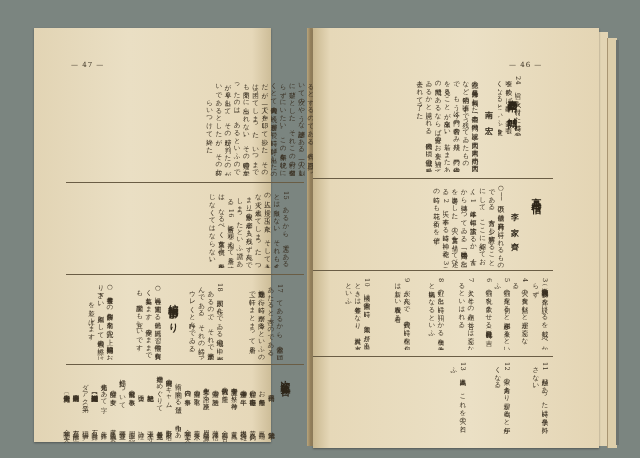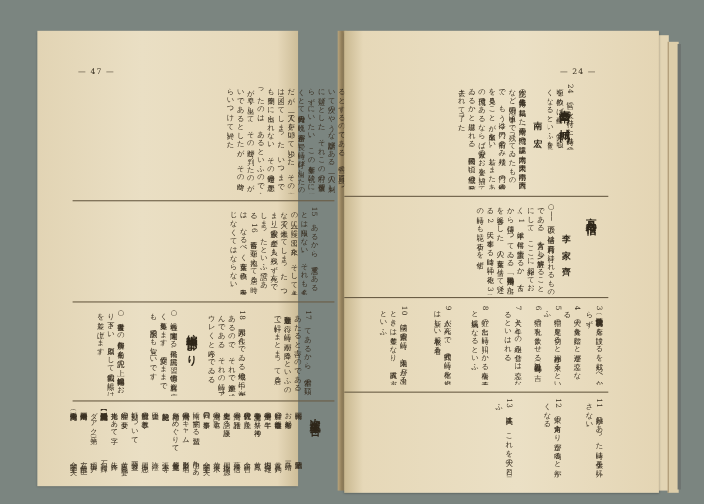--- a/index.html
+++ b/index.html
@@ -6,21 +6,21 @@
   body {
     width:640px; height:458px; overflow:hidden; position:relative;
     background:#7b8580;
     font-family:"DejaVu Serif", serif;
   }
   .page {
     position:absolute; background:#e8dcc0;
     box-shadow: 0 1px 2px rgba(0,0,0,0.35);
   }
   .page-left { left:34px; top:28px; width:237px; height:414px;
-    background:linear-gradient(90deg,#e2d4b4 0%,#eadfc4 40%,#e6d8b9 92%,#cdbd98 100%); }
+    background:linear-gradient(90deg,#e2d4b4 0%,#eadfc4 40%,#e6d8b9 92%,#cdbd98 100%);text-align:center; }
   .page-right { left:313px; top:28px; width:286px; height:420px;
     background:linear-gradient(90deg,#c9b890 0%,#e6d8b8 6%,#ebe0c5 55%,#e4d5b4 100%); }
   .spine { position:absolute; left:307px; top:28px; width:8px; height:418px;
     background:linear-gradient(90deg,#b9a57c,#8e7b58,#b9a57c); }
   .edge { position:absolute; top:32px; background:#e3d5b4; border-left:1px solid #a89572; }
   .edge1 { left:598px; width:9px; height:414px; }
   .edge2 { left:607px; width:9px; height:410px; top:38px; background:#ddceaa; }
   .edge-shadow { position:absolute; left:616px; top:40px; width:3px; height:405px; background:#6d736f; }
 
   .pnum { position:absolute; font-size:7px; color:#3a3122; letter-spacing:1px; }
@@ -110,21 +110,21 @@
       <div class="list-col" style="left: 46px; top: 342px; height: 40px;">ダアク（第二）</div>
       <div class="name-col" style="left: 46px; top: 386px; height: 26px;">稲 田 尹</div>
       <div class="list-col" style="left: 36.7px; top: 342px; height: 40px;">臺灣民俗圖繪</div>
       <div class="name-col" style="left: 36.7px; top: 386px; height: 26px;">立 石 鐵 臣</div>
       <div class="list-col" style="left: 27.4px; top: 342px; height: 40px;">民俗臺灣（未完）</div>
       <div class="name-col" style="left: 27.4px; top: 386px; height: 26px;">金 關 丈 夫</div>
     </div>
 </div>
 
 <div class="page page-right">
-  <div class="pnum" style="left:196px;top:33px;">— 24 —</div>
+  <div class="pnum" style="left:196px;top:33px;">— 46 —</div>
 
   <div class="col" style="left:185px;top:48px;width:24px;height:60px;">24 宮に火を付けた時は其の頃を飲めば酔ふ、其の頃しくなる」といふ意を込めて辭を言ふ。</div>
 
   <div class="title-v" style="left:192px;top:64px;">臺南の城門</div>
   <div class="author-v" style="left:170px;top:76px;">南 宏</div>
   <div class="col" style="left:6px;top:48px;width:160px;height:96px;">本誌の先号第十二月に掲載した「臺南の城門」の記事は大南門、大東門、小南門、大西門、小西門など明治の中頃まで残ってゐたもので、もう今は門の名前のみ殘り、門の構造の跡を見ることが出來ない。若しまたあの城門であるならば分家のお姿を描いてゐるかと思はれる。民國の頃に城壁の兵民が撤去されて了った。</div>
 
   <div class="rule" style="left:0px;top:150px;width:240px;"></div>
 
   <div class="title-v" style="left:216px;top:162px;">高丹俗信</div>

